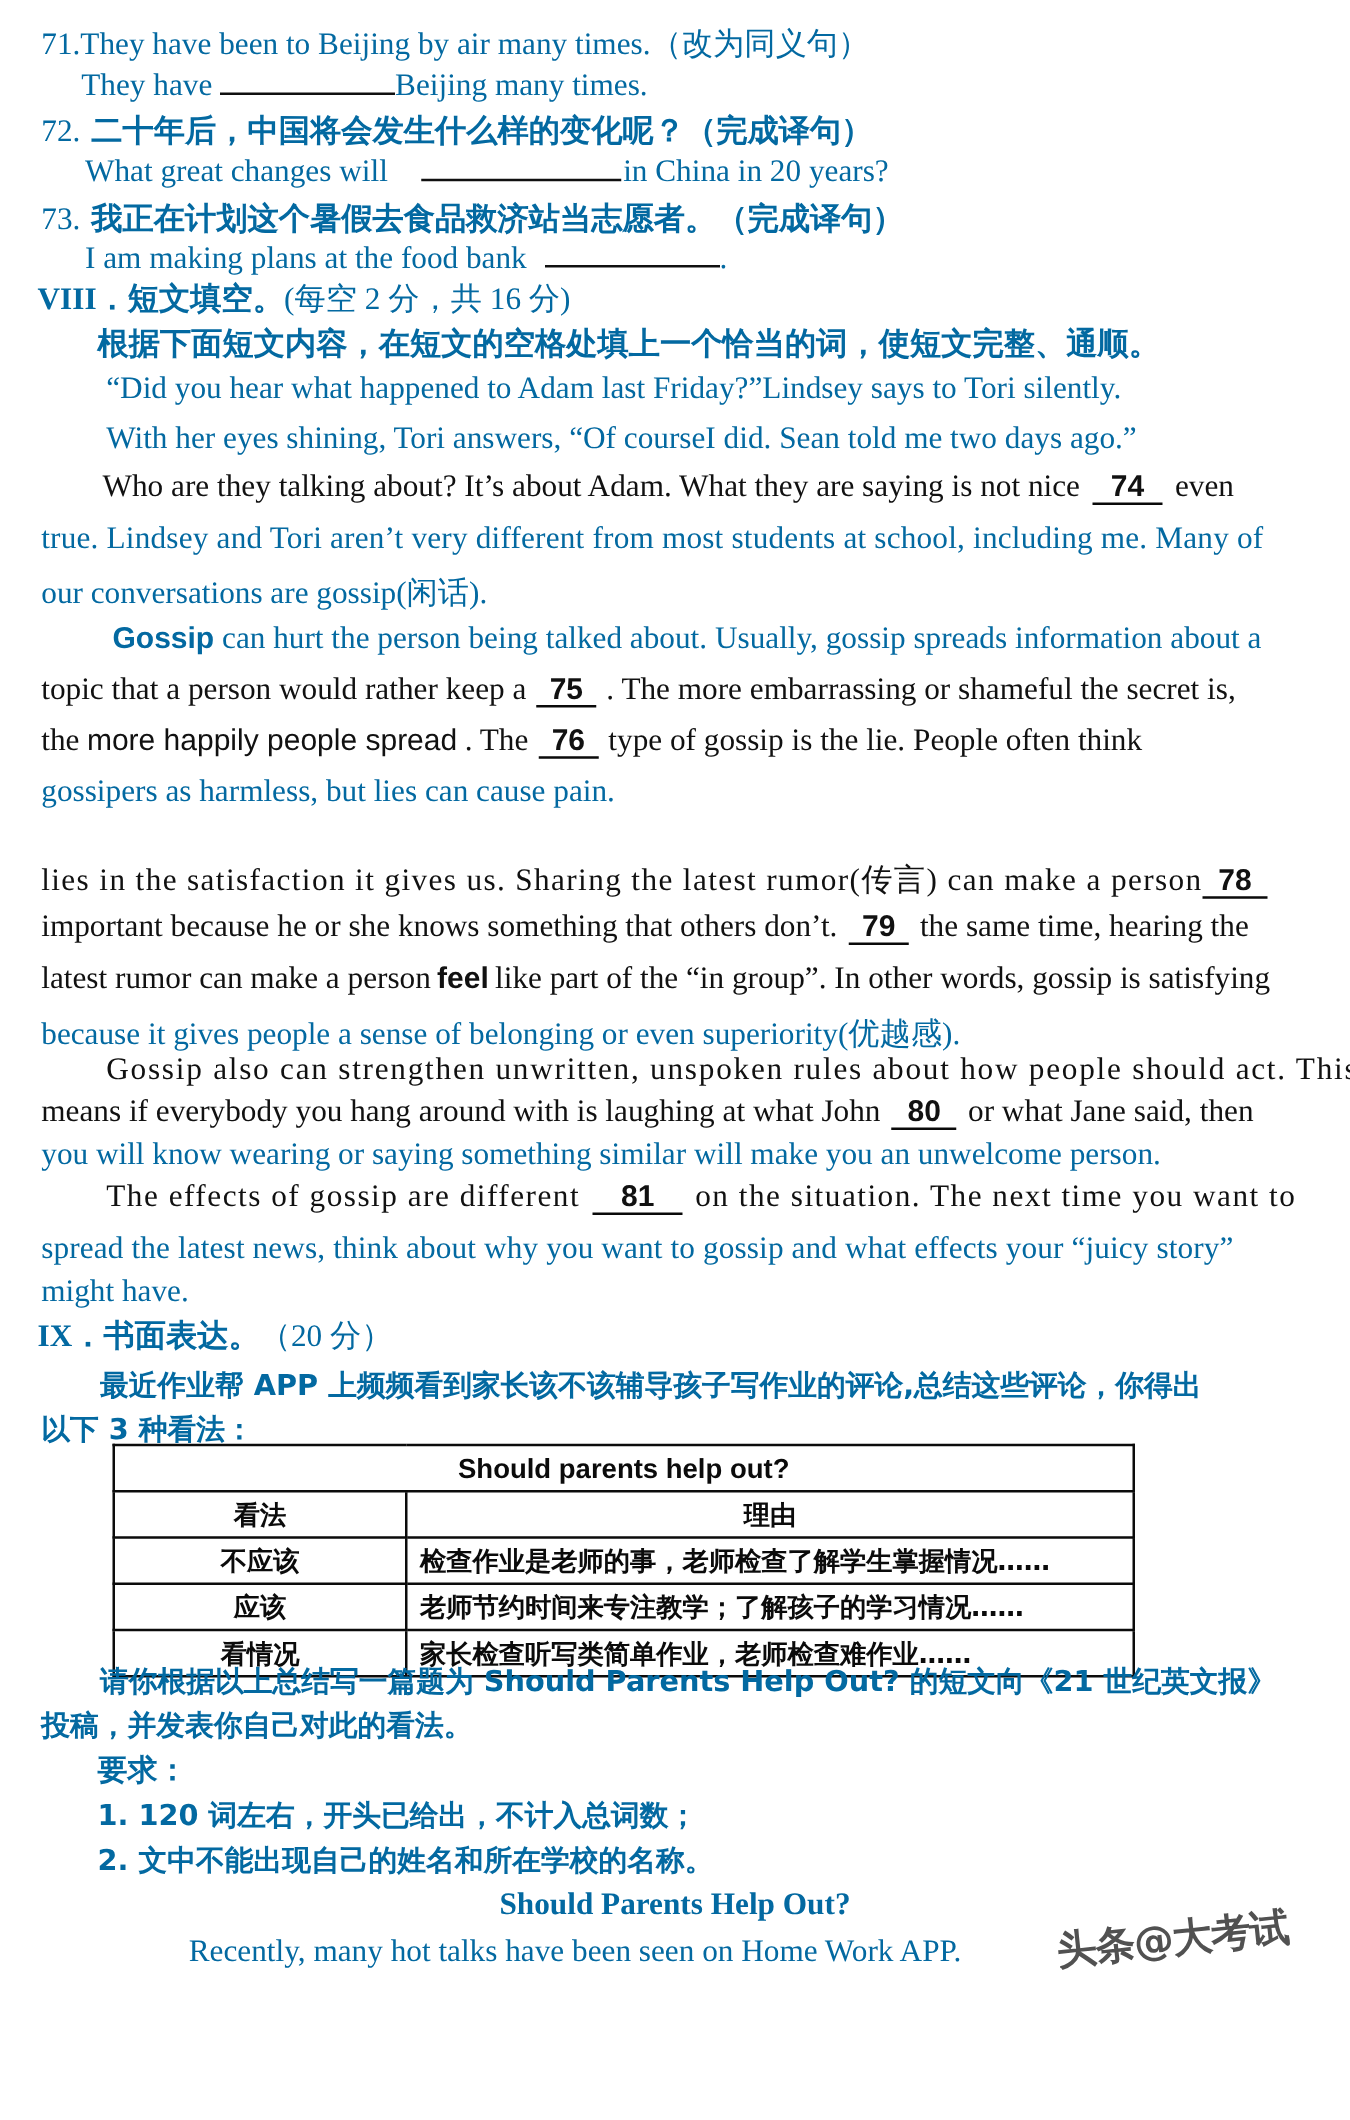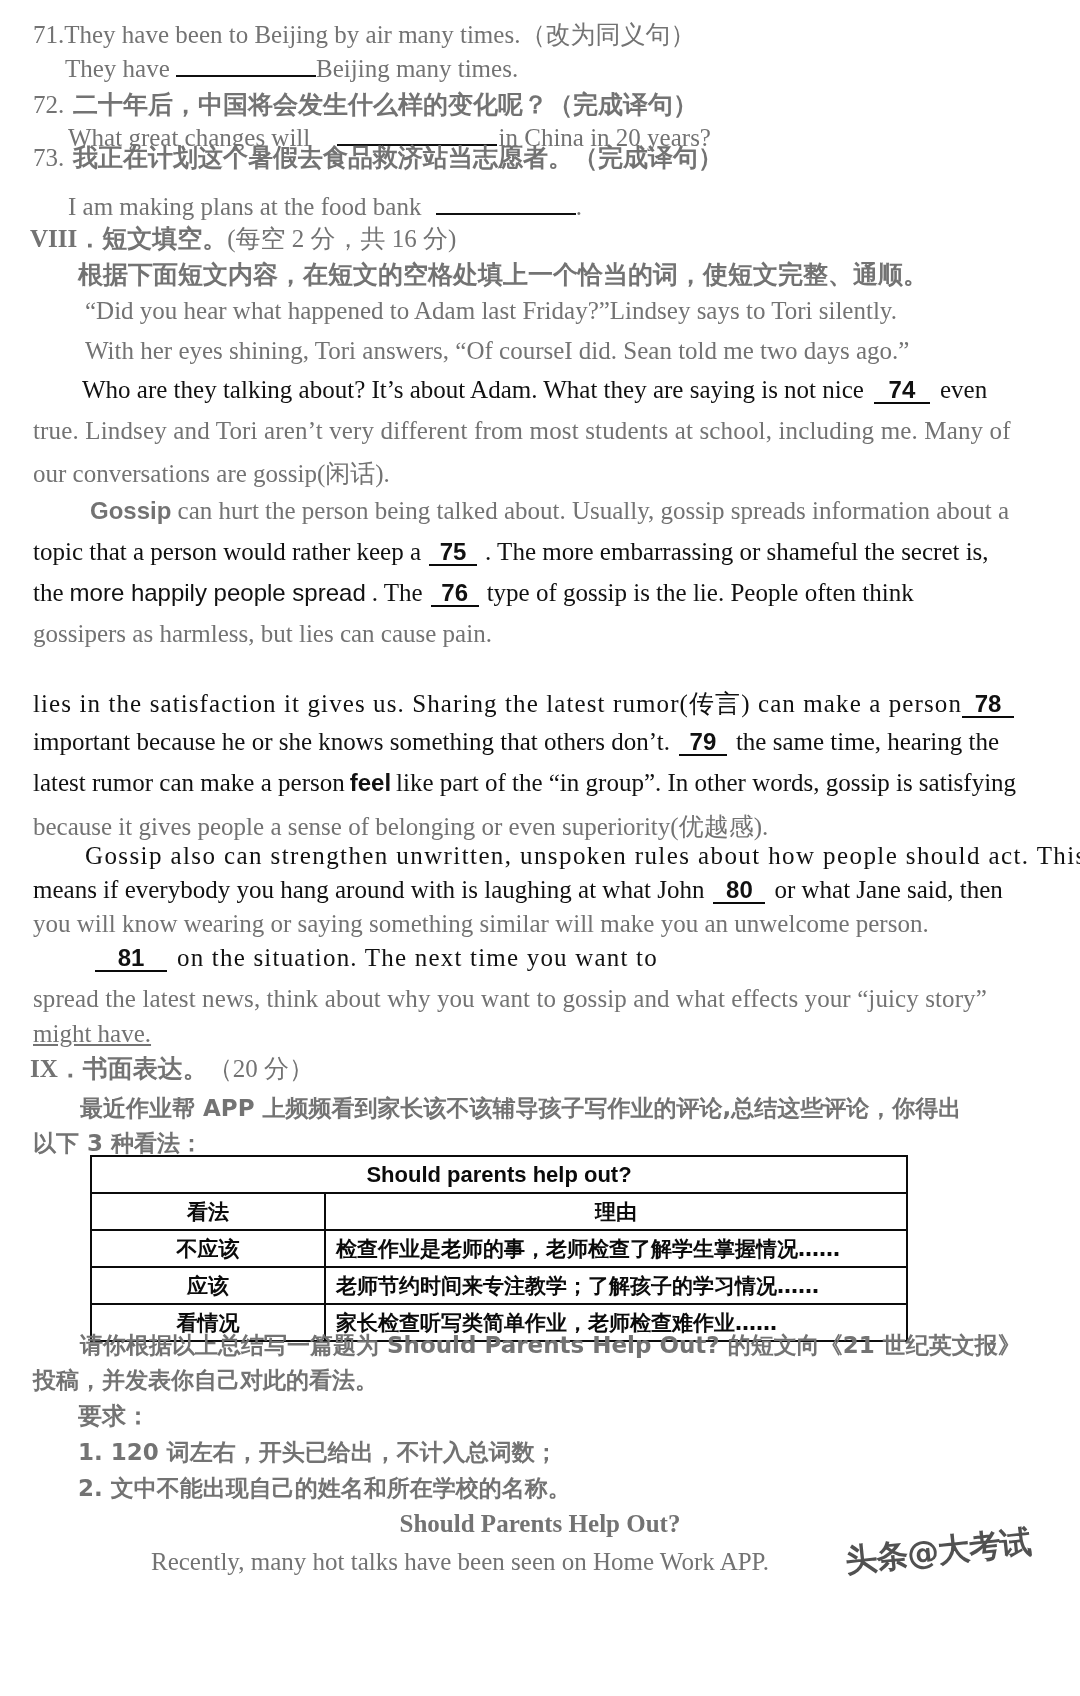--- a/index.html
+++ b/index.html
@@ -23,21 +23,21 @@
     height: 1696px;
     padding: 0;
     box-sizing: border-box;
   }
 
   
   .line {
     position: absolute;
     white-space: nowrap;
     font-family: "Liberation Serif", "DejaVu Serif", serif;
-    color: #737373;
+    color: #0369a1;
   }
   .serif { font-family: "Liberation Serif", "DejaVu Serif", serif; }
   .sans  { font-family: "Liberation Sans", "DejaVu Sans", sans-serif; }
 
   .cn { font-family: "DejaVu Sans", "Liberation Sans", sans-serif; font-weight: 700; }
   .cn-reg { font-family: "DejaVu Sans", "Liberation Sans", sans-serif; font-weight: 700; }
 
   
   .blank {
     display: inline-block;
@@ -117,21 +117,21 @@
 
   <div class="line cn" style="left:33px; top:88px; font-size:25px;">
     <span class="serif" style="font-weight:400;">72.</span>
     <span>二十年后，中国将会发生什么样的变化呢？（完成译句）</span>
   </div>
   <div class="line" style="left:68px; top:124px; font-size:25px;">
     <span>What great changes will</span>
     <span class="blank" style="width:160px; height:19px; margin-left:20px;"></span><span style="margin-left:2px;">in China in 20 years?</span>
   </div>
 
-  <div class="line cn" style="left:33px; top:141px; font-size:25px;">
+  <div class="line cn" style="left:33px; top:158px; font-size:25px;">
     <span class="serif" style="font-weight:400;">73.</span>
     <span>我正在计划这个暑假去食品救济站当志愿者。（完成译句）</span>
   </div>
   <div class="line" style="left:68px; top:193px; font-size:25px;">
     <span>I am making plans at the food bank</span>
     <span class="blank" style="width:140px; height:19px; margin-left:8px;"></span><span>.</span>
   </div>
 
   <div class="line" style="left:30px; top:222px; font-size:25px;">
     <span class="serif b">VIII．</span><span class="cn" style="font-size:25px;">短文填空。</span><span class="serif">(每空 2 分，共 16 分)</span>
@@ -189,25 +189,26 @@
     <span class="seg" style="letter-spacing:1.4px;">Gossip also can strengthen unwritten, unspoken rules about how people should act. This</span>
   </div>
   <div class="just-row" style="left:33px; top:876px; width:937px; font-size:25px;">
     <span class="seg">means if everybody you hang around with is laughing at what John</span>
     <span class="blank-num" style="font-size:24px; min-width:44px; margin:0 9px;">80</span>
     <span class="seg">or what Jane said, then</span>
   </div>
   <div class="line" style="left:33px; top:910px; font-size:25px;">you will know wearing or saying something similar will make you an unwelcome person.</div>
 
   <div class="just-row" style="left:85px; top:944px; width:883px; font-size:25px;">
+    <span class="seg" style="letter-spacing:1.2px;">The effects of gossip are different</span>
     <span class="blank-num" style="font-size:24px; min-width:64px; margin:0 10px;">81</span>
     <span class="seg" style="letter-spacing:1.2px;">on the situation. The next time you want to</span>
   </div>
   <div class="line" style="left:33px; top:985px; font-size:25px; letter-spacing:0.1px;">spread the latest news, think about why you want to gossip and what effects your “juicy story”</div>
-  <div class="line" style="left:33px; top:1020px; font-size:25px;text-decoration:underline;">might have.</div>
+  <div class="line" style="left:33px; top:1020px; font-size:25px;">might have.</div>
 
   <div class="line" style="left:30px; top:1052px; font-size:25px;">
     <span class="serif b">IX．</span><span class="cn">书面表达。</span><span class="serif">（20 分）</span>
   </div>
 
   <div class="line cn-reg" style="left:80px; top:1093px; font-size:23px;">最近作业帮 APP 上频频看到家长该不该辅导孩子写作业的评论,总结这些评论，你得出</div>
   <div class="line cn-reg" style="left:33px; top:1128px; font-size:23px;">以下 3 种看法：</div>
 
   <table class="tbl" style="left:90px; top:1155px; width:816px;">
     <colgroup>

